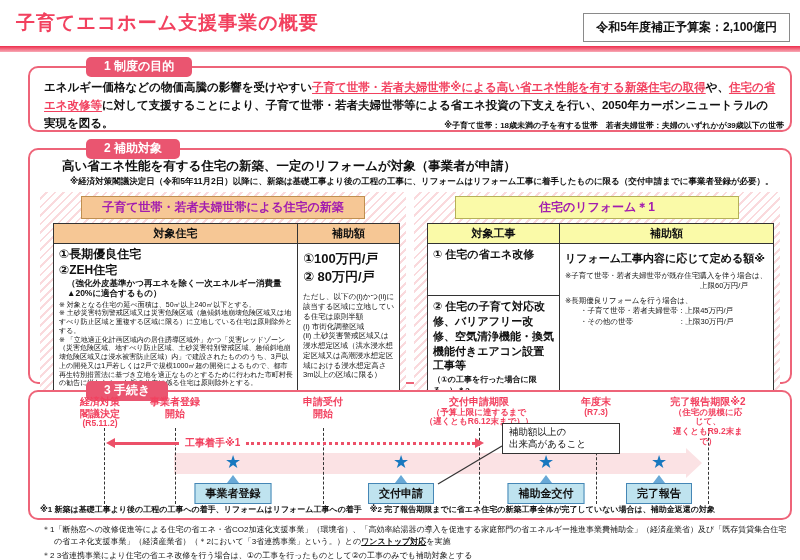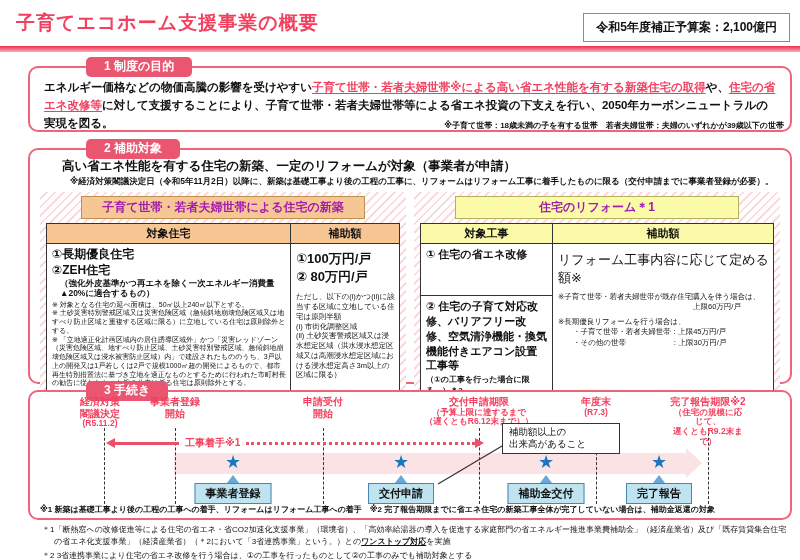--- a/index.html
+++ b/index.html
@@ -33,39 +33,39 @@
   .sec2 { top:148px; height:236px; }
   .sec2-headline { margin:8px 0 1px 32px; font-size:12.5px; font-weight:bold; color:#111; }
   .sec2-note { margin-left:40px; font-size:8.5px; font-weight:bold; color:#111; }
   .panels { display:flex; gap:8px; margin:4px 10px 0 10px; }
   .panel { flex:1; padding:4px 6px 6px 6px;
     background:repeating-linear-gradient(135deg,#ffffff 0 4px,#fadadd 4px 6px); }
   .banner { display:block; width:80%; margin:0 auto 4px auto; text-align:center;
     font-size:12px; font-weight:bold; padding:2px 0; color:#a21caf; }
   .banner-new { background:#f6c795; border:1px solid #bf8f50; }
   .banner-reform { background:#fafaa8; border:1px solid #b5b158; }
-  .tbl { display:grid; background:#fff; border:1.5px solid #333; }
+  .tbl { display:grid; background:#fff; border:1.5px solid #333;margin-left:7px; }
   .tbl-new { grid-template-columns:244px 1fr; grid-template-rows:20px auto; }
   .tbl-reform { grid-template-columns:132px 1fr; grid-template-rows:20px 52px auto; }
   .th { font-size:11px; font-weight:bold; text-align:center; padding:2px 0;
     border-bottom:1px solid #333; color:#111; }
   .th-new { background:#f6c795; }
   .th-reform { background:#fafaa8; }
   .cell { padding:3px 4px 2px 5px; color:#111; }
   .bR { border-right:1px solid #333; }
   .bB { border-bottom:1px solid #333; }
   .pre { white-space:pre-line; }
   .target-main { font-size:12px; font-weight:bold; line-height:1.3; }
   .target-paren { font-size:8.5px; font-weight:bold; margin-left:8px; line-height:1.2; }
   .target-notes { font-size:7px; line-height:1.25; margin-top:2px; }
   .amount-main { font-size:13px; font-weight:bold; line-height:1.4; padding-top:3px; }
   .amount-note { font-size:7.5px; line-height:1.3; margin-top:6px; }
   .work { font-size:11px; font-weight:bold; line-height:1.35; }
   .work2-note { font-size:8px; font-weight:bold; margin-top:1px; }
-  .amt-head { font-size:13px; font-weight:normal; margin-top:4px; }
+  .amt-head { font-size:11px; font-weight:bold; margin-top:4px; }
   .amt-lines { font-size:10px; font-weight:bold; line-height:1.35; }
   .amt-note { font-size:7.5px; line-height:1.35; margin-top:5px; }
 
   
   .sec3 { top:390px; height:130px; }
   .tl { position:absolute; left:6px; top:4px; right:6px; height:114px; }
   .milestone { position:absolute; top:0; transform:translateX(-50%); text-align:center;
     color:#f2415f; line-height:1.15; }
   .ms-title { font-size:10px; font-weight:bold; }
   .ms-sub { font-size:8.5px; font-weight:bold; }

